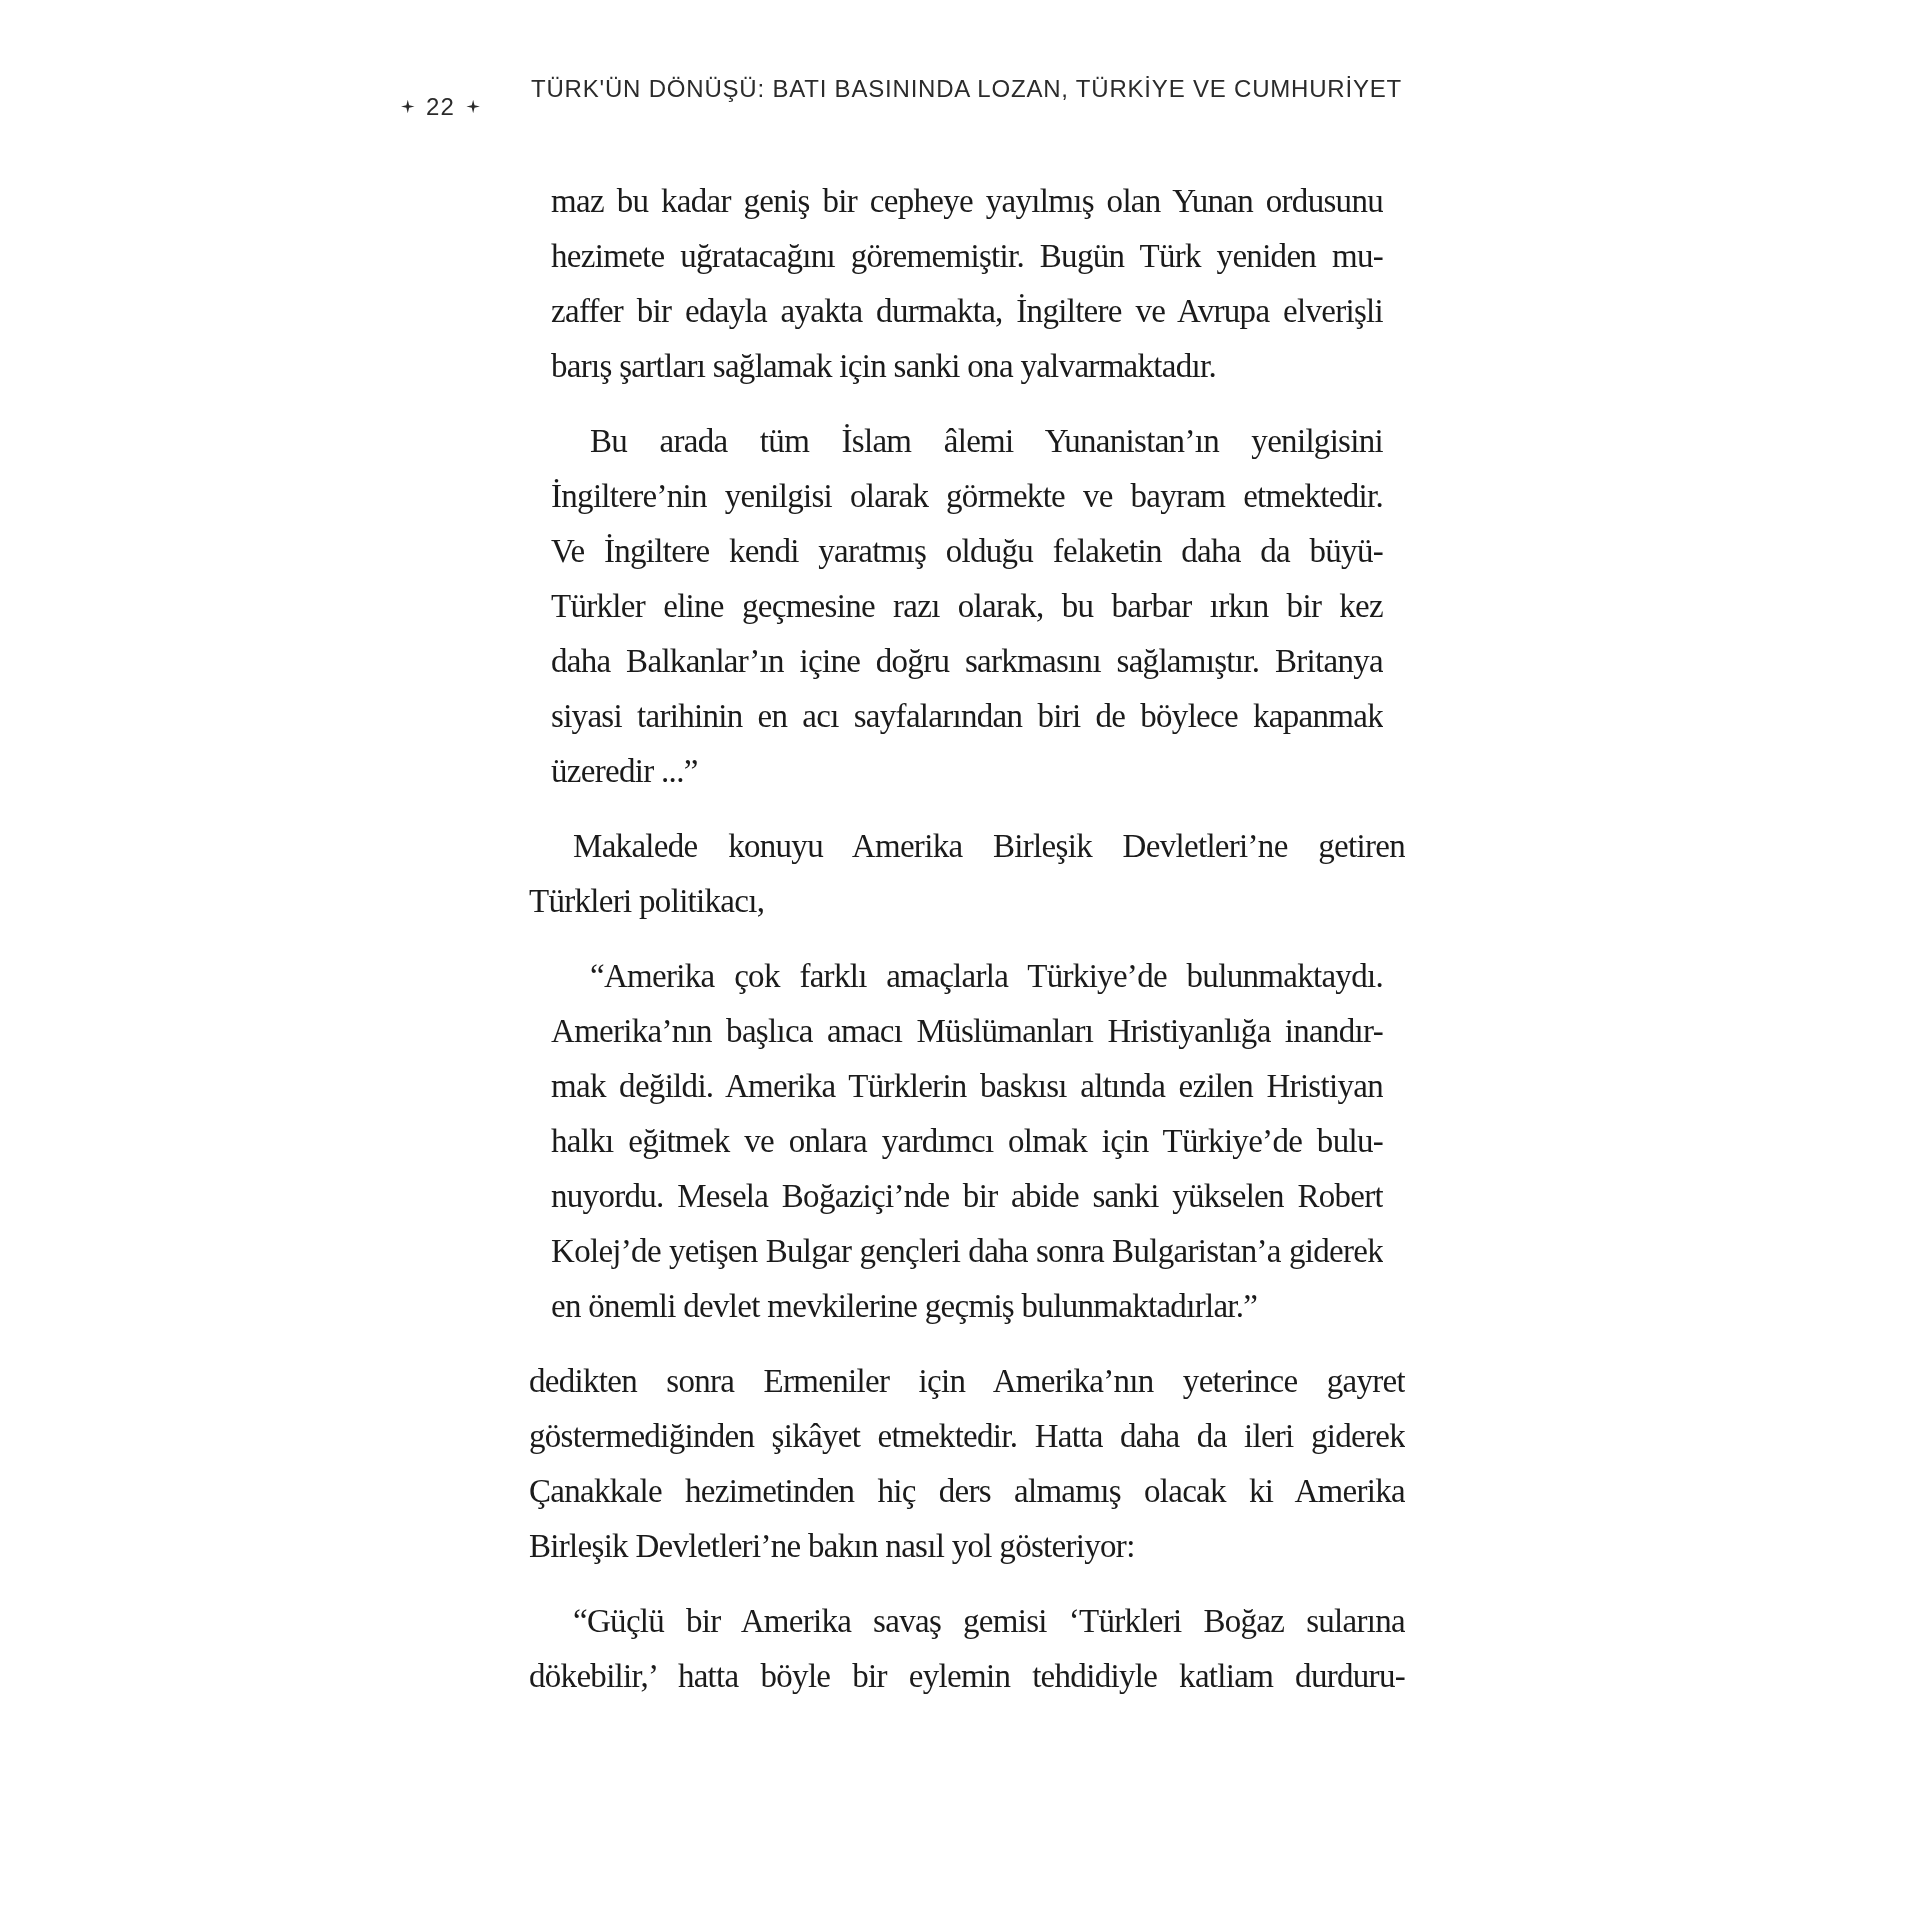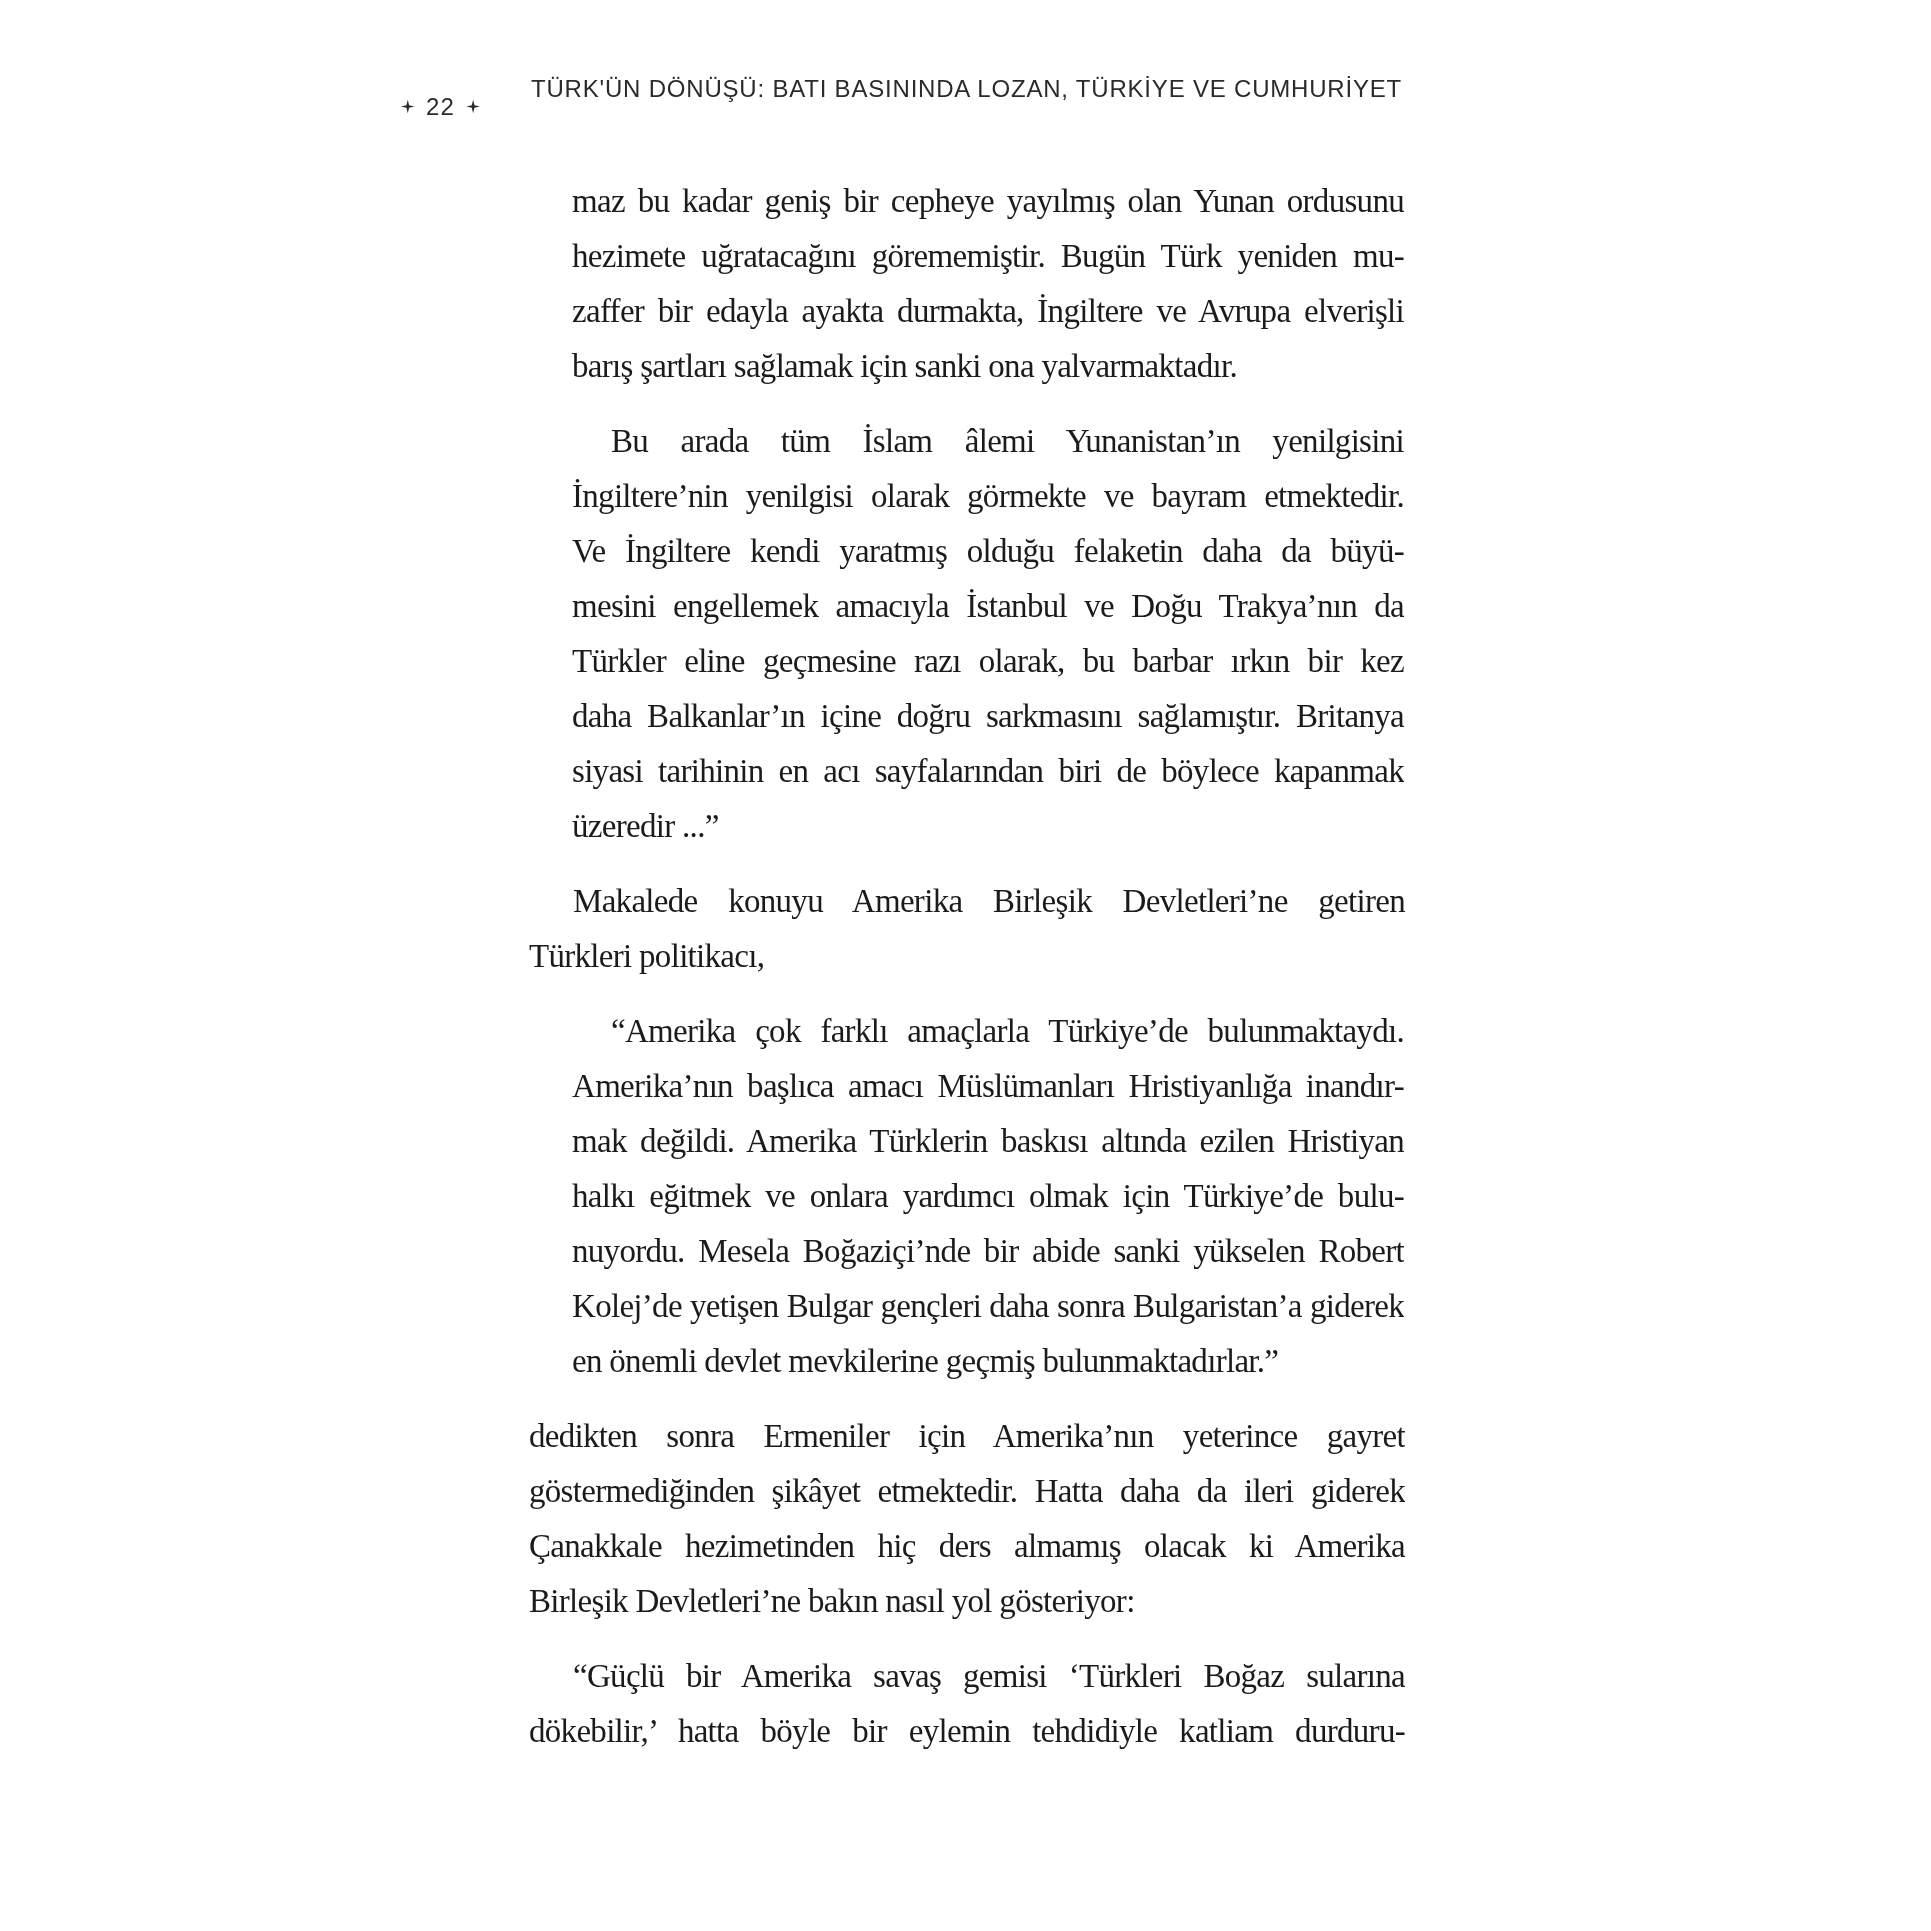--- a/index.html
+++ b/index.html
@@ -13,21 +13,21 @@
         clip-path:polygon(50% 0%,60% 40%,100% 50%,60% 60%,50% 100%,40% 60%,0% 50%,40% 40%);}
   #pagenum{font:400 24px/25px "Liberation Sans", sans-serif;color:#2b2b2b;letter-spacing:1px;}
   #chapter-title{position:absolute;top:75px;left:531px;height:27px;display:flex;align-items:center;
         font:400 24px/25px "Liberation Sans", sans-serif;color:#2b2b2b;letter-spacing:0.8px;
         white-space:nowrap;}
 
   
   #body-text{position:absolute;left:529px;top:174px;width:876px;}
   .para{margin:0;}
   .para + .para{margin-top:20px;}
-  .para.quote{margin-left:43px;width:832px;}
+  .para.quote{margin-left:22px;width:832px;}
   .para.normal{width:876px;}
   .ln{font:400 33px/55px "Liberation Serif","DejaVu Serif",serif;
       letter-spacing:-0.7px;height:55px;overflow:hidden;
       text-align:justify;white-space:normal;}
   .ln.j{text-align-last:justify;}
   .ln.l{text-align-last:left;}
   .ln.ind-q{padding-left:39px;}
   .ln.ind-n{padding-left:44px;}
 </style>
 </head>
@@ -50,21 +50,20 @@
       <div class="ln j">maz bu kadar geniş bir cepheye yayılmış olan Yunan ordusunu</div>
       <div class="ln j">hezimete uğratacağını görememiştir. Bugün Türk yeniden mu-</div>
       <div class="ln j">zaffer bir edayla ayakta durmakta, İngiltere ve Avrupa elverişli</div>
       <div class="ln l">barış şartları sağlamak için sanki ona yalvarmaktadır.</div>
     </section>
 
     <section class="para quote">
       <div class="ln j ind-q">Bu arada tüm İslam âlemi Yunanistan’ın yenilgisini</div>
       <div class="ln j">İngiltere’nin yenilgisi olarak görmekte ve bayram etmektedir.</div>
       <div class="ln j">Ve İngiltere kendi yaratmış olduğu felaketin daha da büyü-</div>
-      <div class="ln j">mesini engellemek amacıyla İstanbul ve Doğu Trakya’nın da</div>
       <div class="ln j">Türkler eline geçmesine razı olarak, bu barbar ırkın bir kez</div>
       <div class="ln j">daha Balkanlar’ın içine doğru sarkmasını sağlamıştır. Britanya</div>
       <div class="ln j">siyasi tarihinin en acı sayfalarından biri de böylece kapanmak</div>
       <div class="ln l">üzeredir ...”</div>
     </section>
 
     <section class="para normal">
       <div class="ln j ind-n">Makalede konuyu Amerika Birleşik Devletleri’ne getiren</div>
       <div class="ln l">Türkleri politikacı,</div>
     </section>

